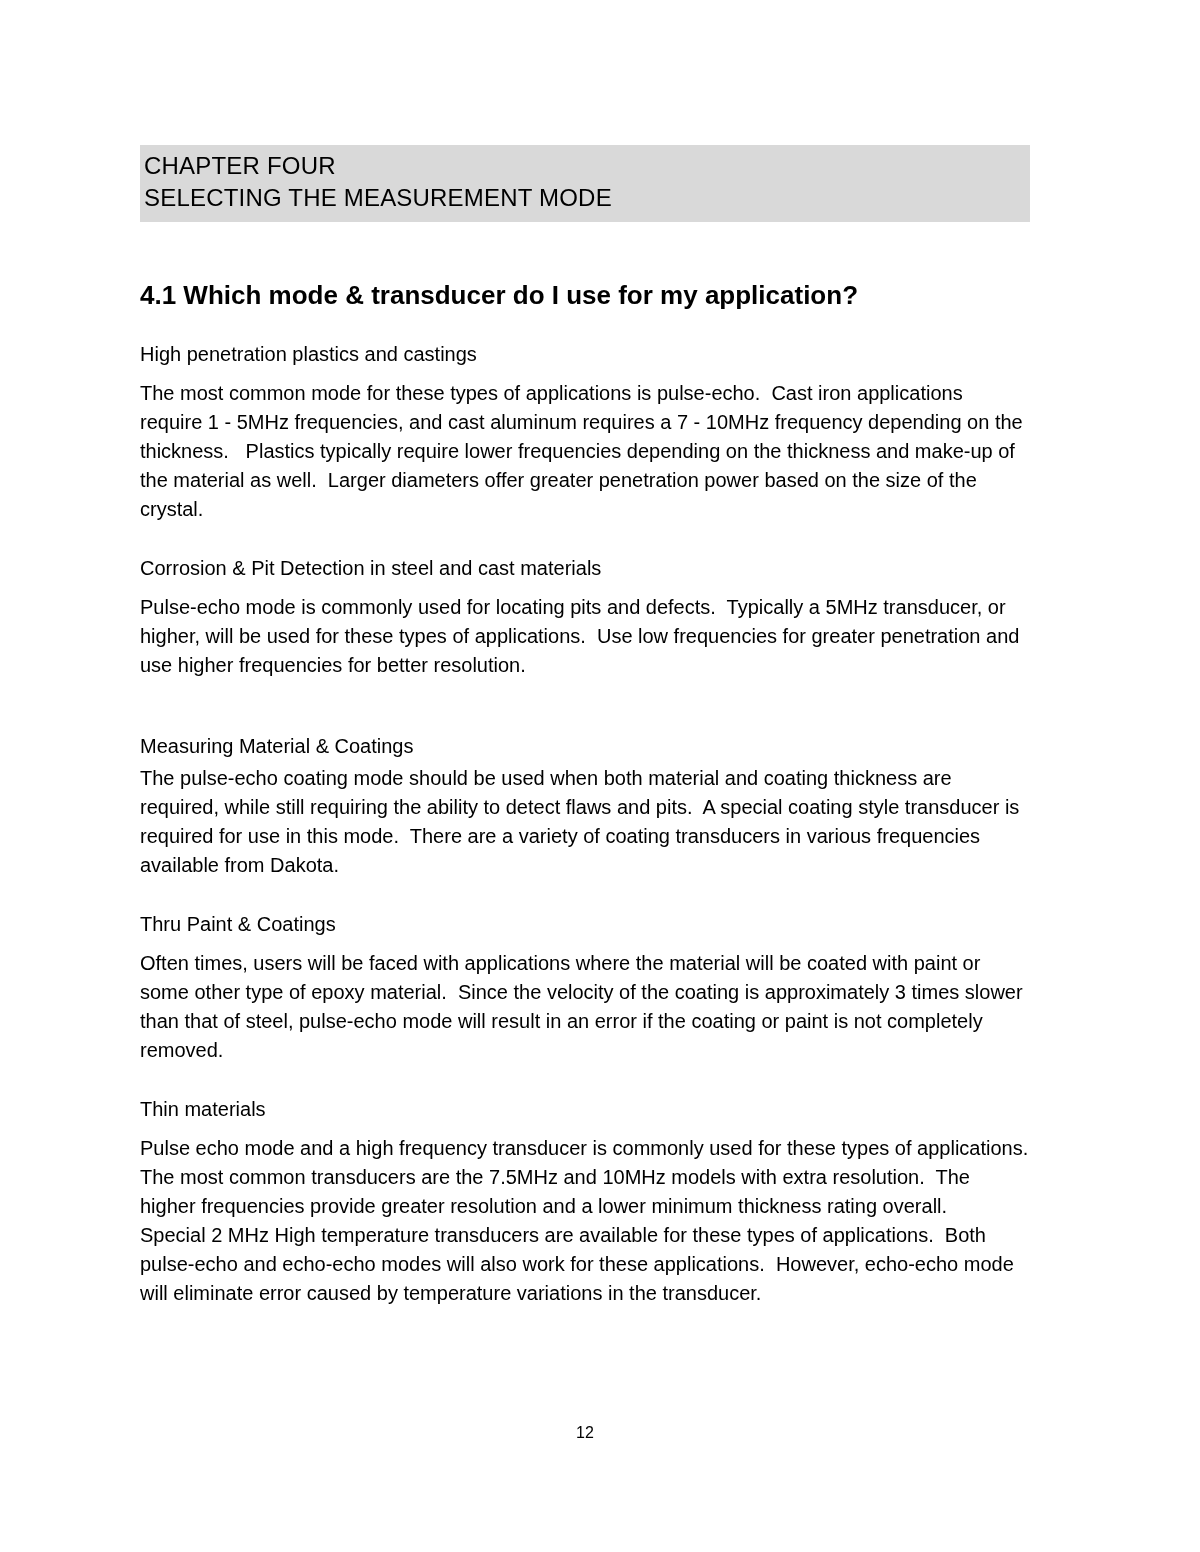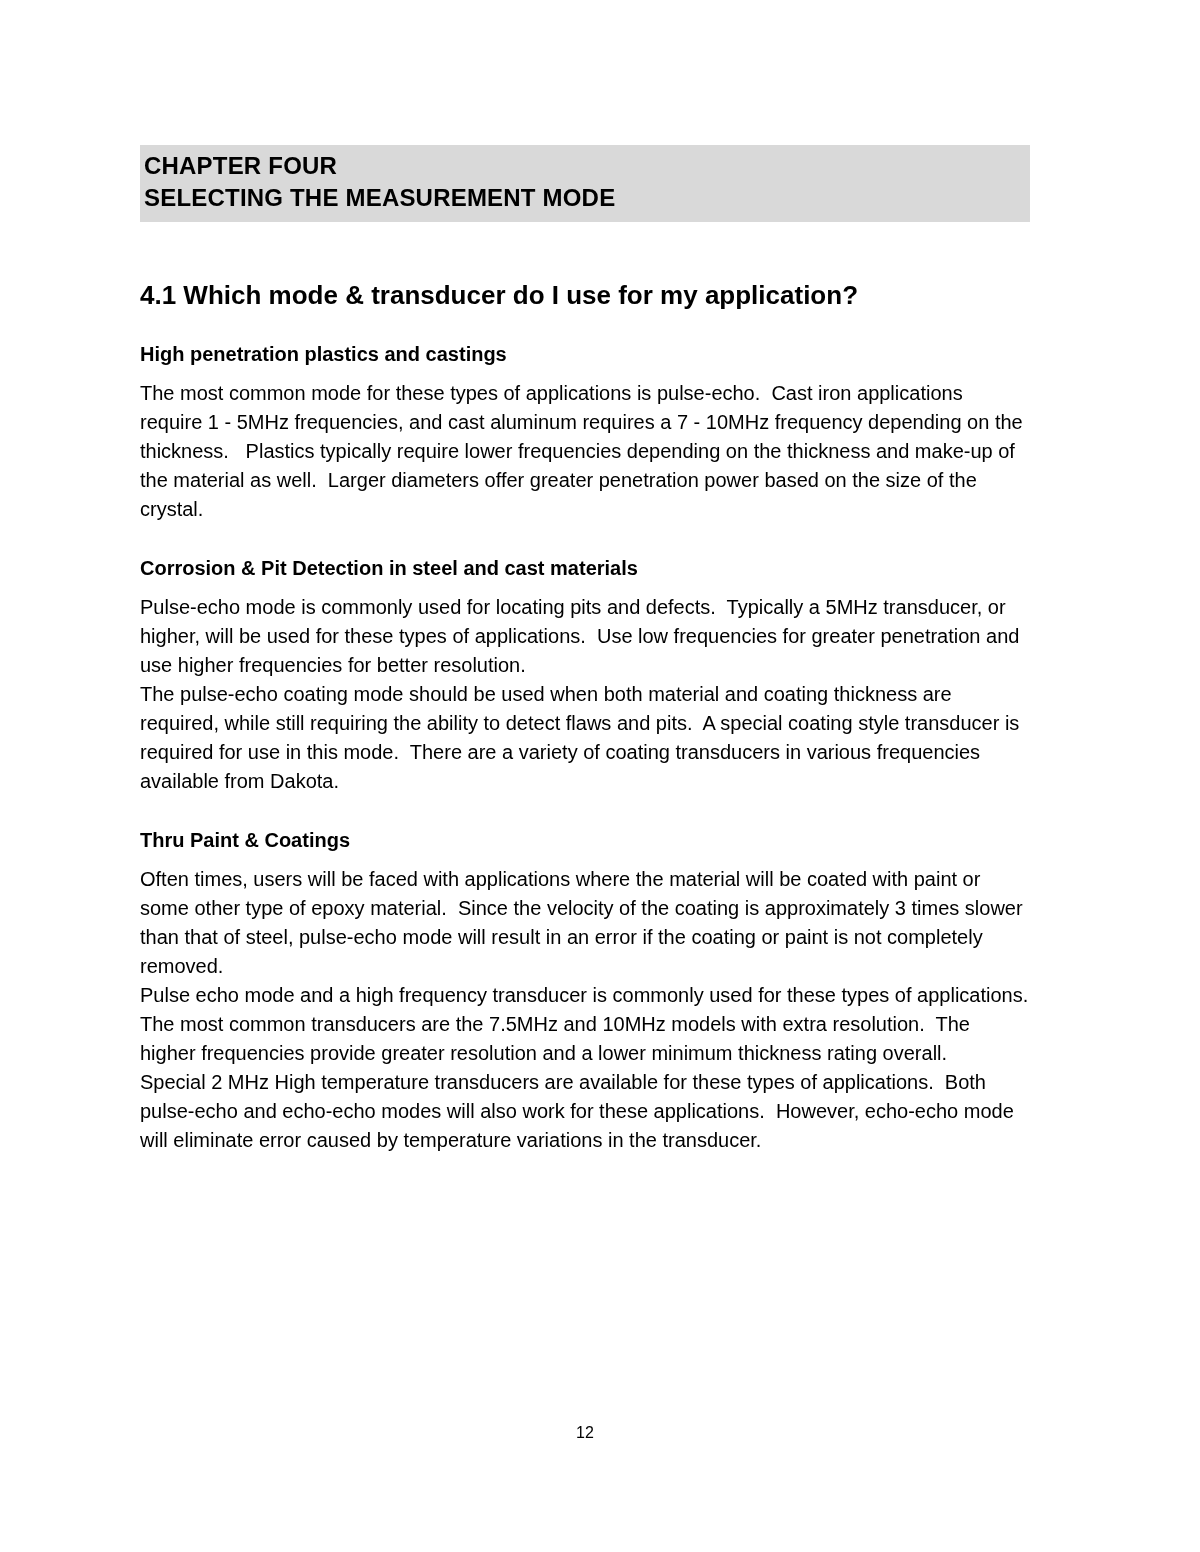--- a/index.html
+++ b/index.html
@@ -20,33 +20,33 @@
     left: 140px;
     width: 890px;
     padding-top: 145px;
   }
   .chapter-header {
     background: #d9d9d9;
     padding: 5px 6px 8px 4px;
   }
   .chapter-header .line {
     font-size: 24px;
-    font-weight: bold;
+    font-weight: normal;
     line-height: 32px;
     letter-spacing: 0.2px;
   }
   .section-title {
     margin: 58px 0 0 0;
     font-size: 26px;
     font-weight: bold;
     line-height: 30px;
   }
   .section h2 {
     font-size: 20px;
-    font-weight: bold;
+    font-weight: normal;
     margin: 32px 0 13px 0;
     line-height: 24px;
   }
   .section p {
     font-size: 20px;
     line-height: 29px;
     margin: 0;
     white-space: pre-wrap;
   }
   .section.gap-lg h2 {
@@ -78,29 +78,31 @@
     <h2>High penetration plastics and castings</h2>
     <p>The most common mode for these types of applications is pulse-echo.  Cast iron applications require 1 - 5MHz frequencies, and cast aluminum requires a 7 - 10MHz frequency depending on the thickness.   Plastics typically require lower frequencies depending on the thickness and make-up of the material as well.  Larger diameters offer greater penetration power based on the size of the crystal.</p>
   </div>
 
   <div class="section">
     <h2>Corrosion &amp; Pit Detection in steel and cast materials</h2>
     <p>Pulse-echo mode is commonly used for locating pits and defects.  Typically a 5MHz transducer, or higher, will be used for these types of applications.  Use low frequencies for greater penetration and use higher frequencies for better resolution.</p>
   </div>
 
   <div class="section gap-lg">
+    <h2>Measuring Material &amp; Coatings</h2>
     <p>The pulse-echo coating mode should be used when both material and coating thickness are required, while still requiring the ability to detect flaws and pits.  A special coating style transducer is required for use in this mode.  There are a variety of coating transducers in various frequencies available from Dakota.</p>
   </div>
 
   <div class="section">
     <h2>Thru Paint &amp; Coatings</h2>
     <p>Often times, users will be faced with applications where the material will be coated with paint or some other type of epoxy material.  Since the velocity of the coating is approximately 3 times slower than that of steel, pulse-echo mode will result in an error if the coating or paint is not completely removed.</p>
   </div>
 
   <div class="section">
+    <h2>Thin materials</h2>
     <p>Pulse echo mode and a high frequency transducer is commonly used for these types of applications.  The most common transducers are the 7.5MHz and 10MHz models with extra resolution.  The higher frequencies provide greater resolution and a lower minimum thickness rating overall.</p>
   </div>
 
   <div class="section">
     <p>Special 2 MHz High temperature transducers are available for these types of applications.  Both pulse-echo and echo-echo modes will also work for these applications.  However, echo-echo mode will eliminate error caused by temperature variations in the transducer.</p>
   </div>
 
 </div>
 
 <div class="page-number">12</div>

